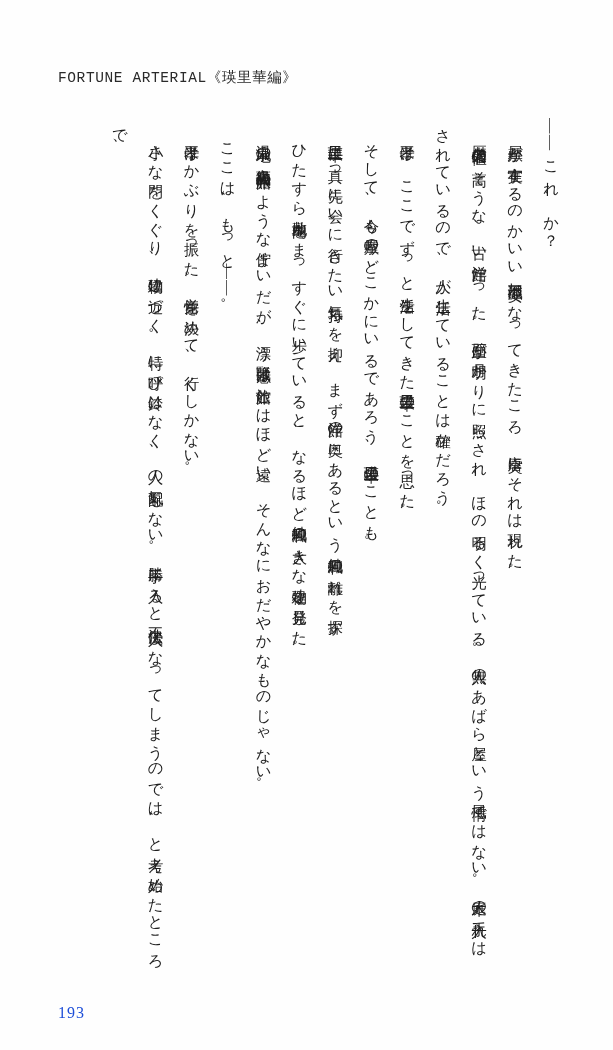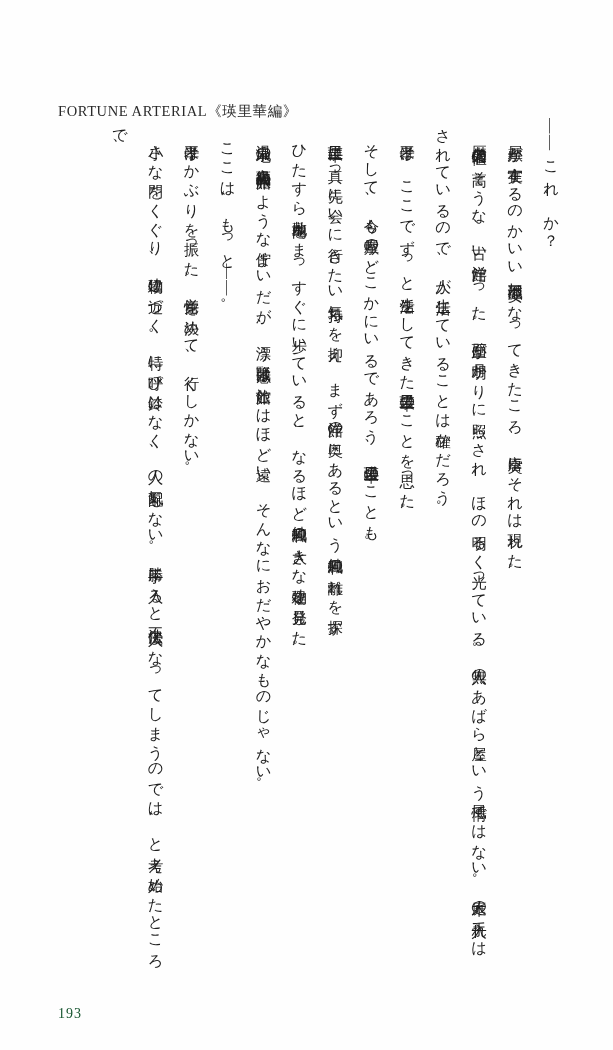--- a/index.html
+++ b/index.html
@@ -24,22 +24,21 @@
 
   
   .running-head {
     position: absolute;
     top: 68px;
     left: 58px;
     font-size: 14.5px;
     letter-spacing: 0.6px;
     color: #2a2a2a;
     white-space: nowrap;
-    font-family: Liberation Serif, serif;
-    margin-top: 34px;
+    font-family: Liberation Mono, monospace;
   }
   .running-head .rh-title {
     font-size: 14.5px;
   }
   .running-head .rh-sub {
     font-size: 14.5px;
   }
 
   
   .body-area {
@@ -65,22 +64,22 @@
   }
   .body-area p.noindent {
     text-indent: 0;
   }
 
   
   .folio {
     position: absolute;
     left: 58px;
     bottom: 28px;
-    font-size: 14px;
-    color: #14532d;
+    font-size: 16px;
+    color: #1d4ed8;
     letter-spacing: 1px;
   }
 </style>
 </head>
 <body>
 
 <div class="page">
 
   <div class="running-head">
     <span class="rh-title">FORTUNE ARTERIAL</span><span class="rh-sub">《瑛里華編》</span>

